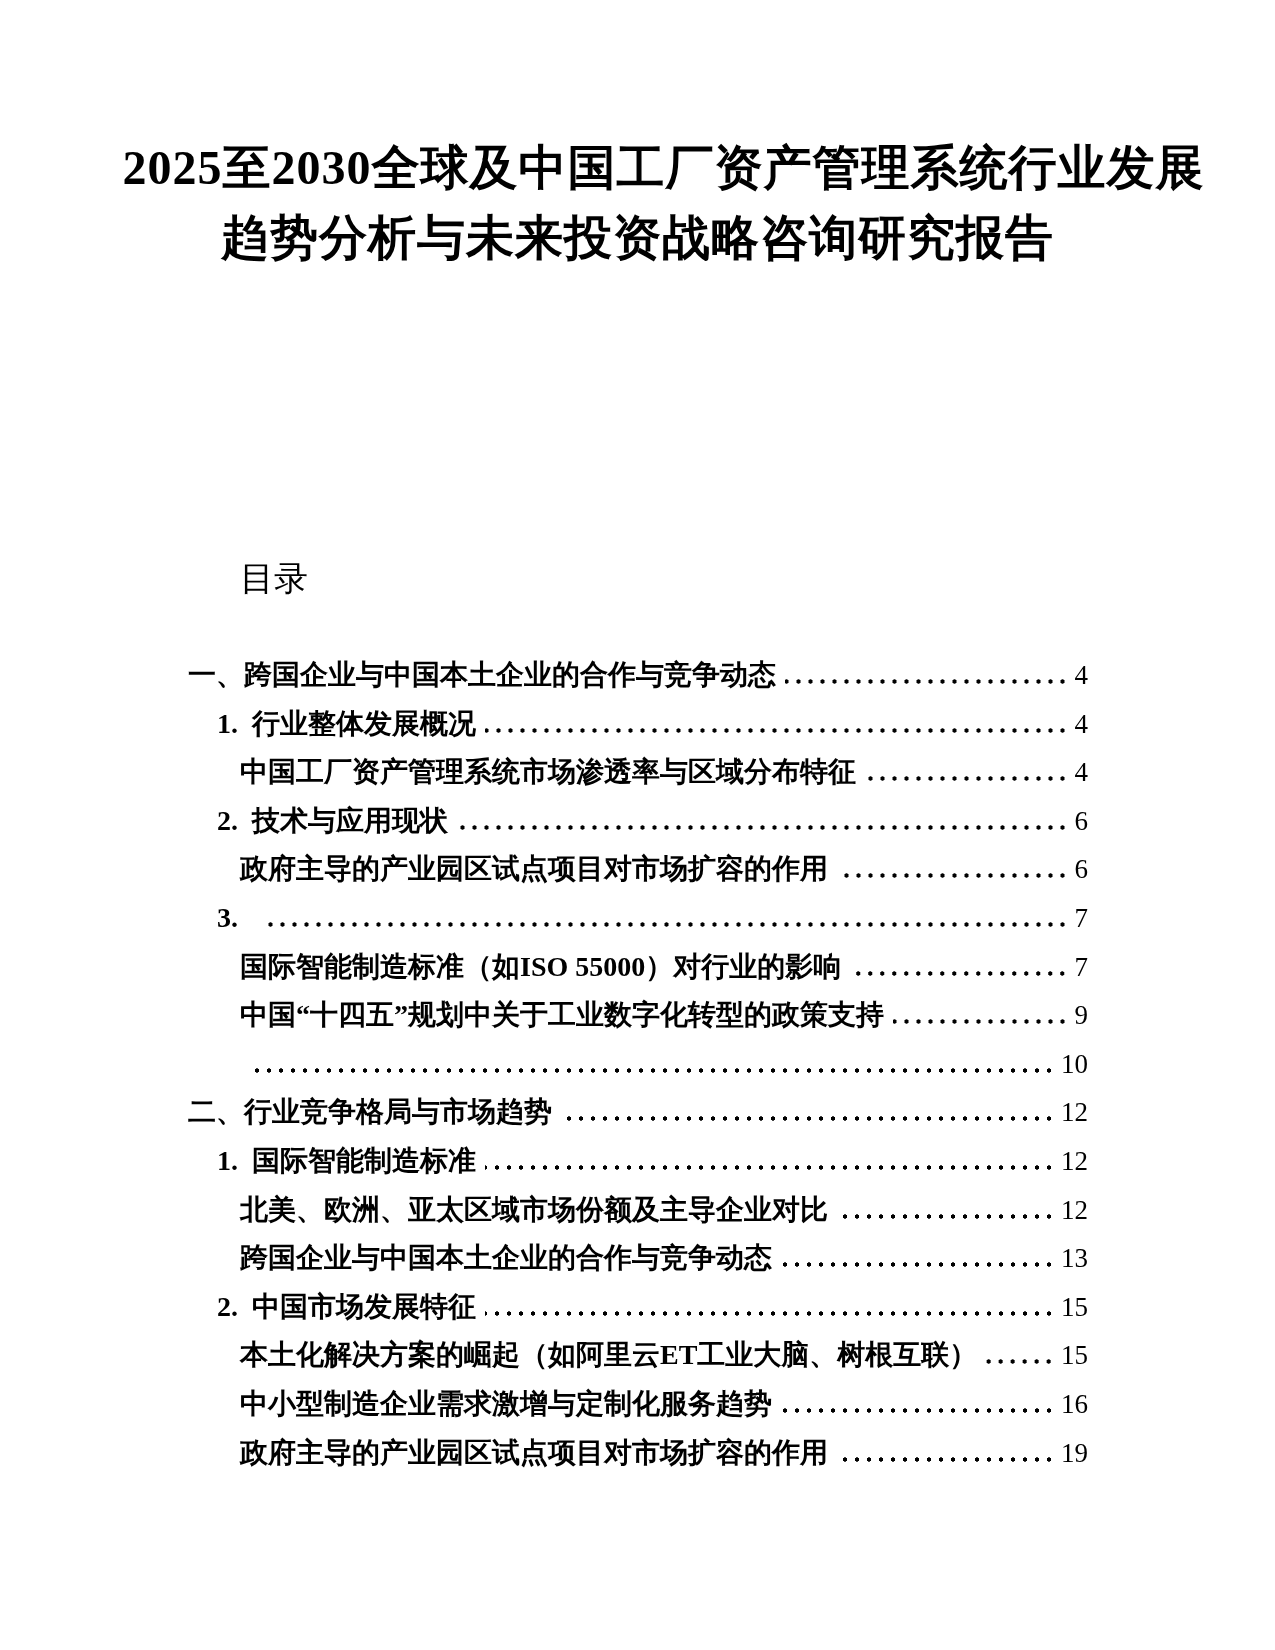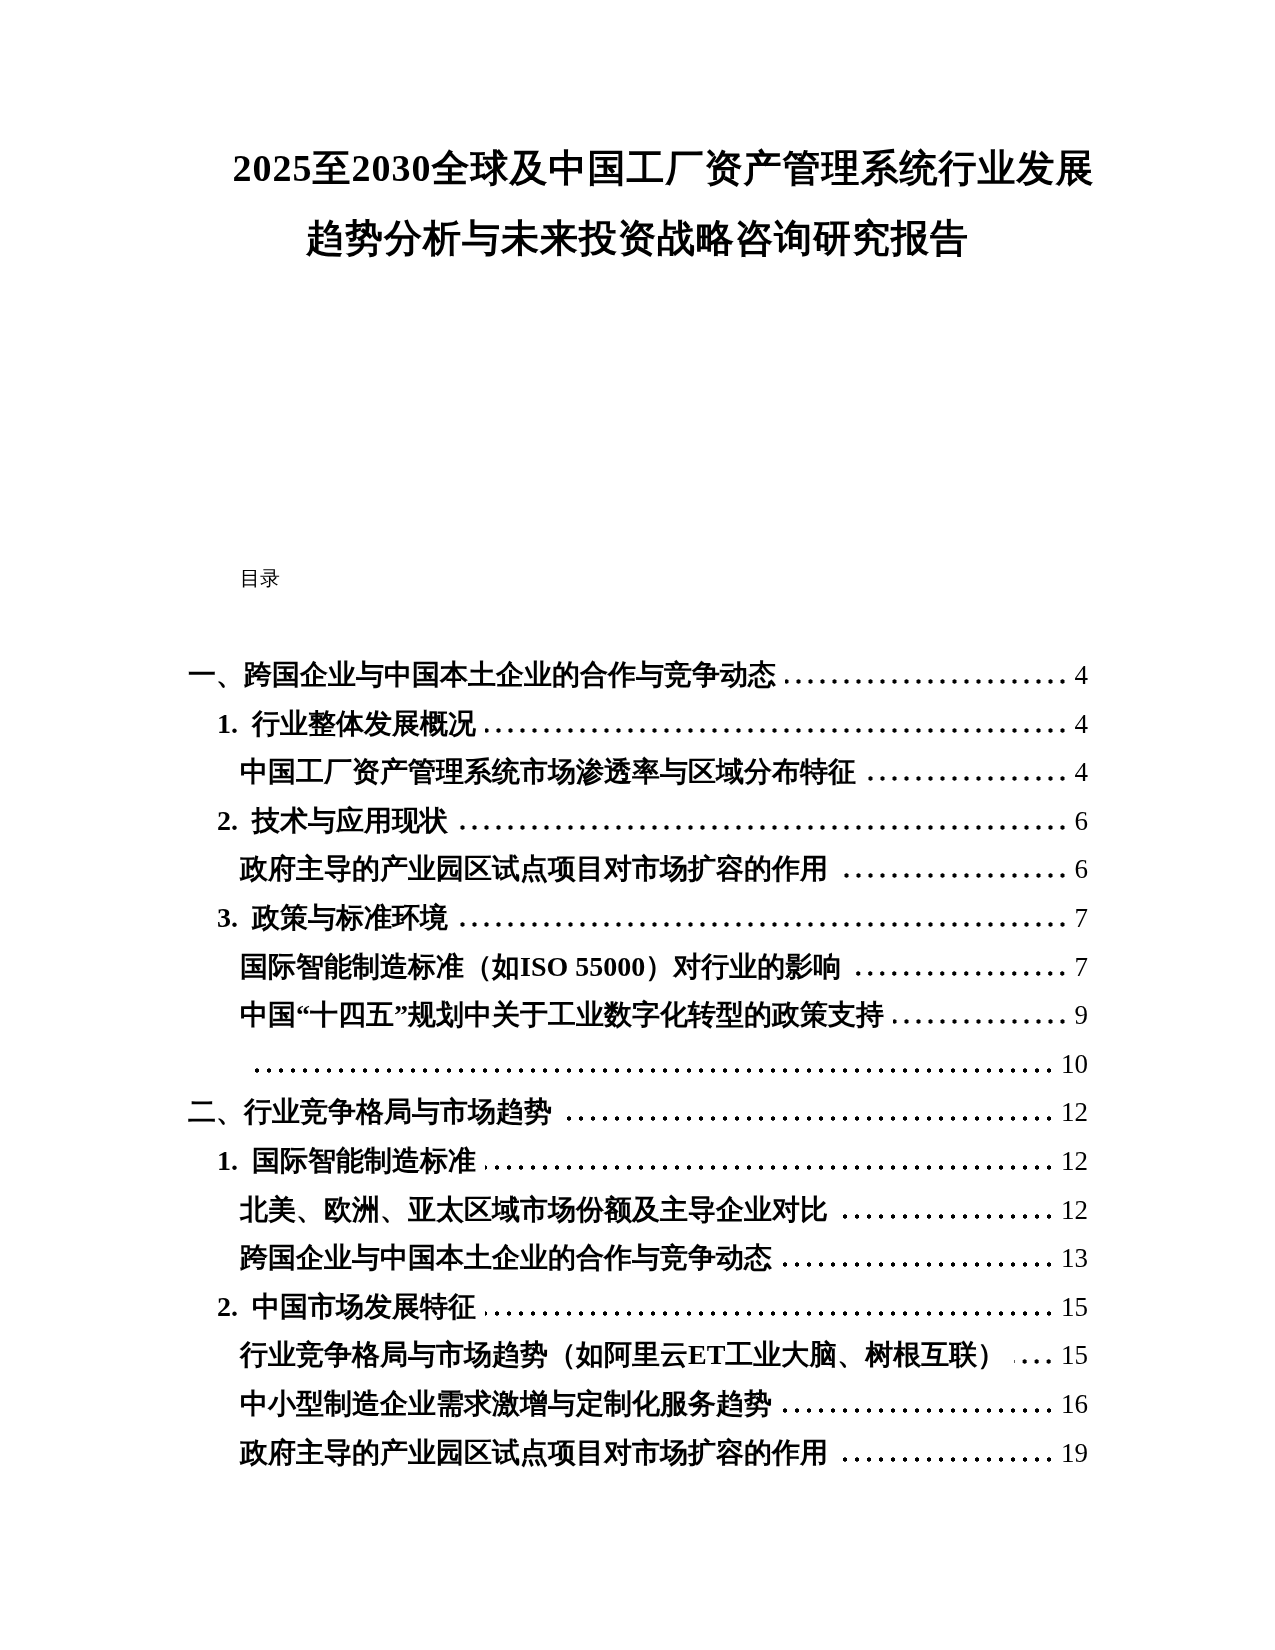--- a/index.html
+++ b/index.html
@@ -18,35 +18,35 @@
   .page {
     width: 1275px;
     height: 1650px;
   }
 
   
   .title-block {
     margin-top: 133px;
     text-align: center;
     font-weight: 700;
-    font-size: 38px;
+    font-size: 48px;
     line-height: 70px;
     letter-spacing: 1px;
   }
   .title-line1 { padding-left: 52px; }
 
   
   .content {
     width: 900px;
     margin-left: 188px;
   }
   .toc-heading {
     margin-top: 287px;
     padding-left: 52px;
-    font-size: 20px;
+    font-size: 34px;
     font-weight: 400;
     line-height: 36px;
     font-family: "Liberation Sans", "DejaVu Sans", sans-serif;
   }
   .toc-list {
     margin-top: 55px;
   }
   .toc-row {
     display: flex;
     align-items: baseline;
@@ -122,21 +122,20 @@
     <span class="pg">6</span>
   </div>
         <div class="toc-row lvl3">
 
     <span class="txt">政府主导的产业园区试点项目对市场扩容的作用</span>
     <span class="dots"></span>
     <span class="pg">6</span>
   </div>
         <div class="toc-row lvl2">
     <span class="num">3.</span>
-    <span class="txt">政策与标准环境</span>
     <span class="dots"></span>
     <span class="pg">7</span>
   </div>
         <div class="toc-row lvl3">
 
     <span class="txt">国际智能制造标准（如ISO 55000）对行业的影响</span>
     <span class="dots"></span>
     <span class="pg">7</span>
   </div>
         <div class="toc-row lvl3">
@@ -175,21 +174,21 @@
     <span class="pg">13</span>
   </div>
         <div class="toc-row lvl2">
     <span class="num">2.</span>
     <span class="txt">中国市场发展特征</span>
     <span class="dots"></span>
     <span class="pg">15</span>
   </div>
         <div class="toc-row lvl3">
 
-    <span class="txt">行业竞争格局与市场趋势（如阿里云ET工业大脑、树根互联）</span>
+    <span class="txt">本土化解决方案的崛起（如阿里云ET工业大脑、树根互联）</span>
     <span class="dots"></span>
     <span class="pg">15</span>
   </div>
         <div class="toc-row lvl3">
 
     <span class="txt">中小型制造企业需求激增与定制化服务趋势</span>
     <span class="dots"></span>
     <span class="pg">16</span>
   </div>
         <div class="toc-row lvl3">

